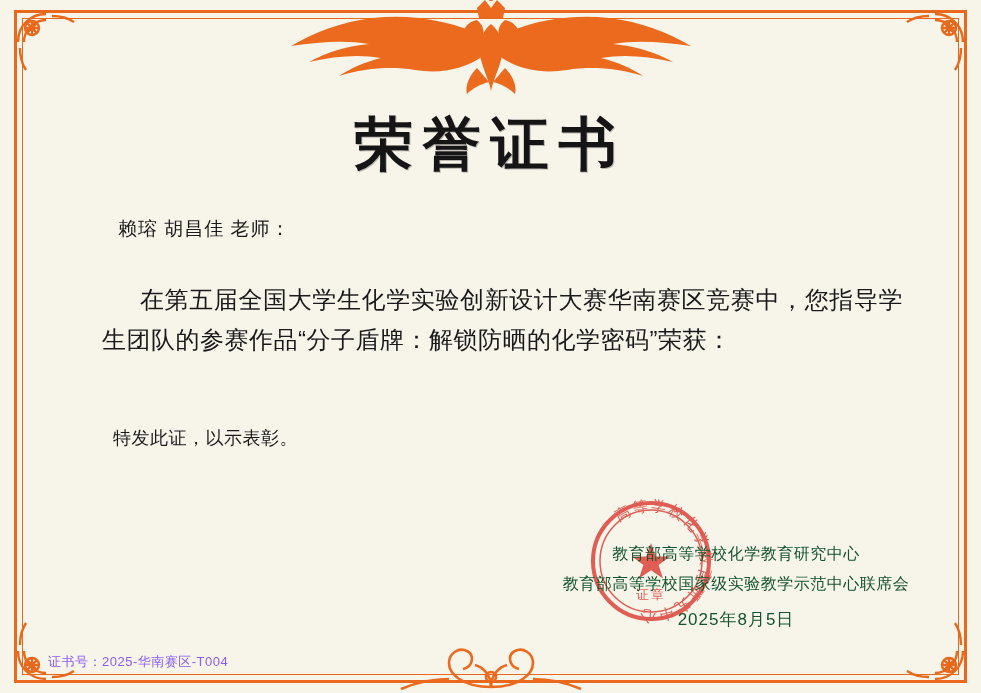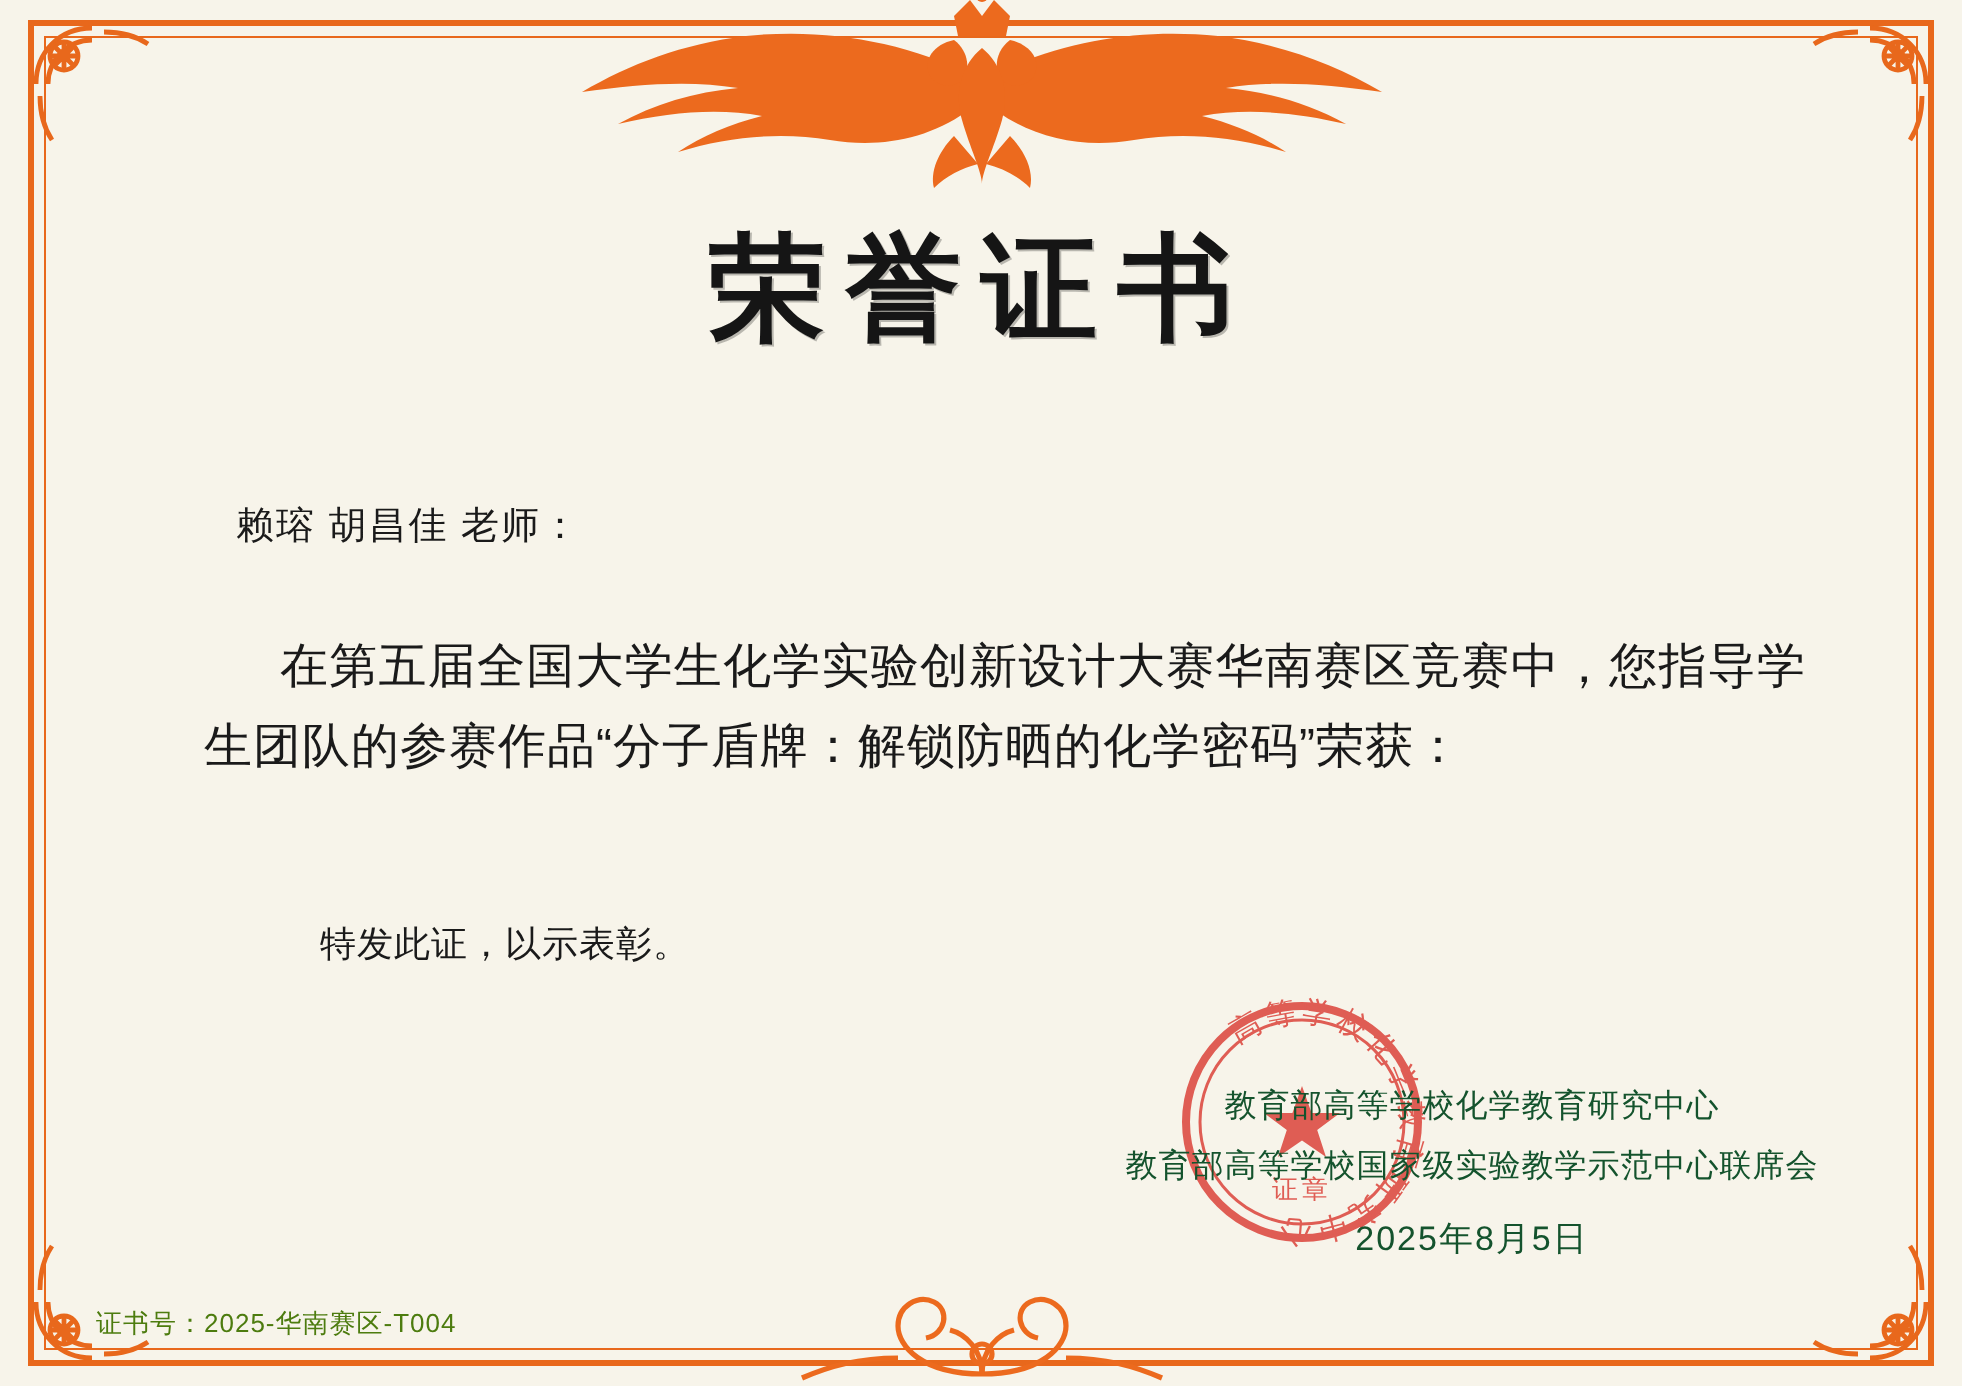--- a/index.html
+++ b/index.html
@@ -87,21 +87,21 @@
     font-family: "Liberation Serif", "DejaVu Serif", serif;
     font-size: 58px;
     font-weight: bold;
     color: #151515;
     letter-spacing: 10px;
     margin-top: 16px;
     text-shadow: 1px 1px 0 rgba(0,0,0,0.25);
   }
 
   .recipient {
-    margin-top: 66px;
+    margin-top: 32px;
     margin-left: 58px;
     font-size: 19px;
     color: #1a1a1a;
     letter-spacing: 1px;
   }
 
   .body-text {
     margin-top: 38px;
     margin-left: 42px;
     margin-right: 18px;
@@ -117,21 +117,21 @@
     margin-top: 26px;
     text-align: center;
     font-size: 34px;
     font-weight: bold;
     color: #e8201a;
     letter-spacing: 6px;
   }
 
   .closing {
     margin-top: 66px;
-    margin-left: 100px;
+    margin-left: 53px;
     font-size: 18px;
     color: #1a1a1a;
     letter-spacing: 0.5px;
   }
 
   .issuer {
     position: absolute;
     right: 10px;
     bottom: 58px;
     text-align: center;
@@ -146,21 +146,21 @@
     margin-top: 6px;
     font-size: 17px;
     letter-spacing: 1px;
   }
 
   .cert-no {
     position: absolute;
     left: 48px;
     bottom: 22px;
     font-size: 13px;
-    color: #4d7c0f;
+    color: #8b5cf6;
     letter-spacing: 0.5px;
   }
 
   
   .seal {
     position: absolute;
     right: 256px;
     bottom: 58px;
     width: 148px;
     height: 148px;

